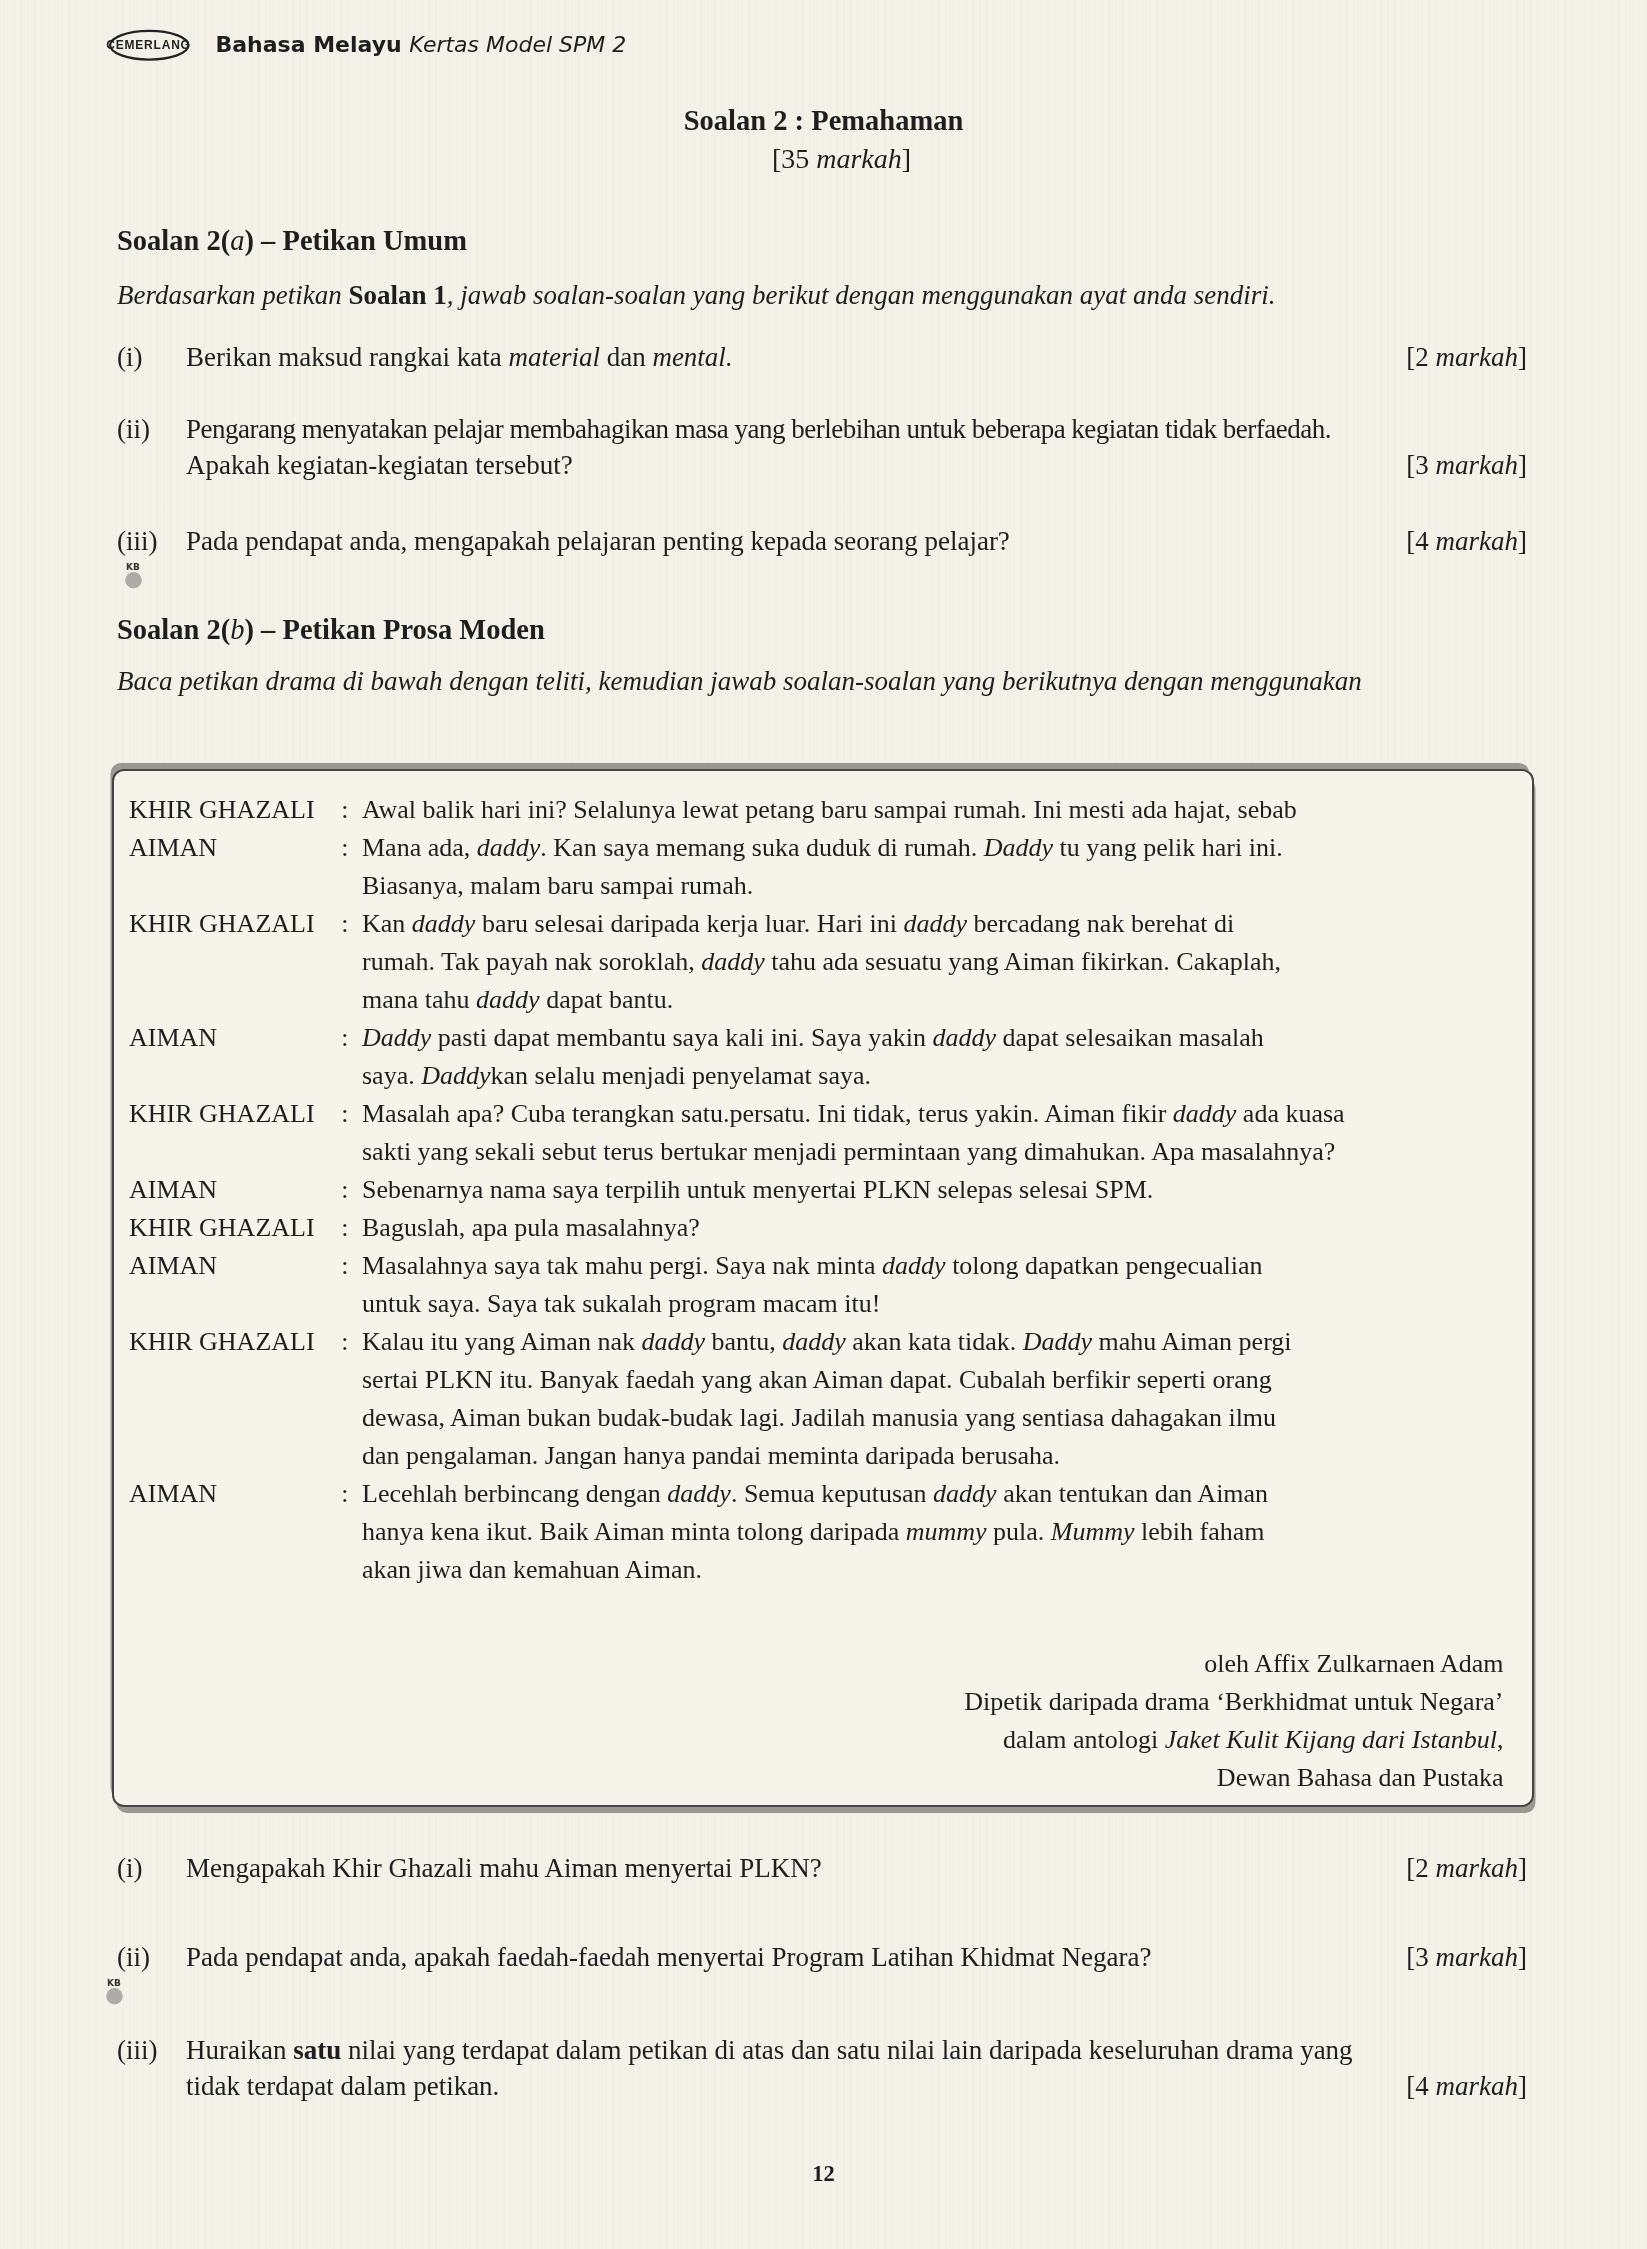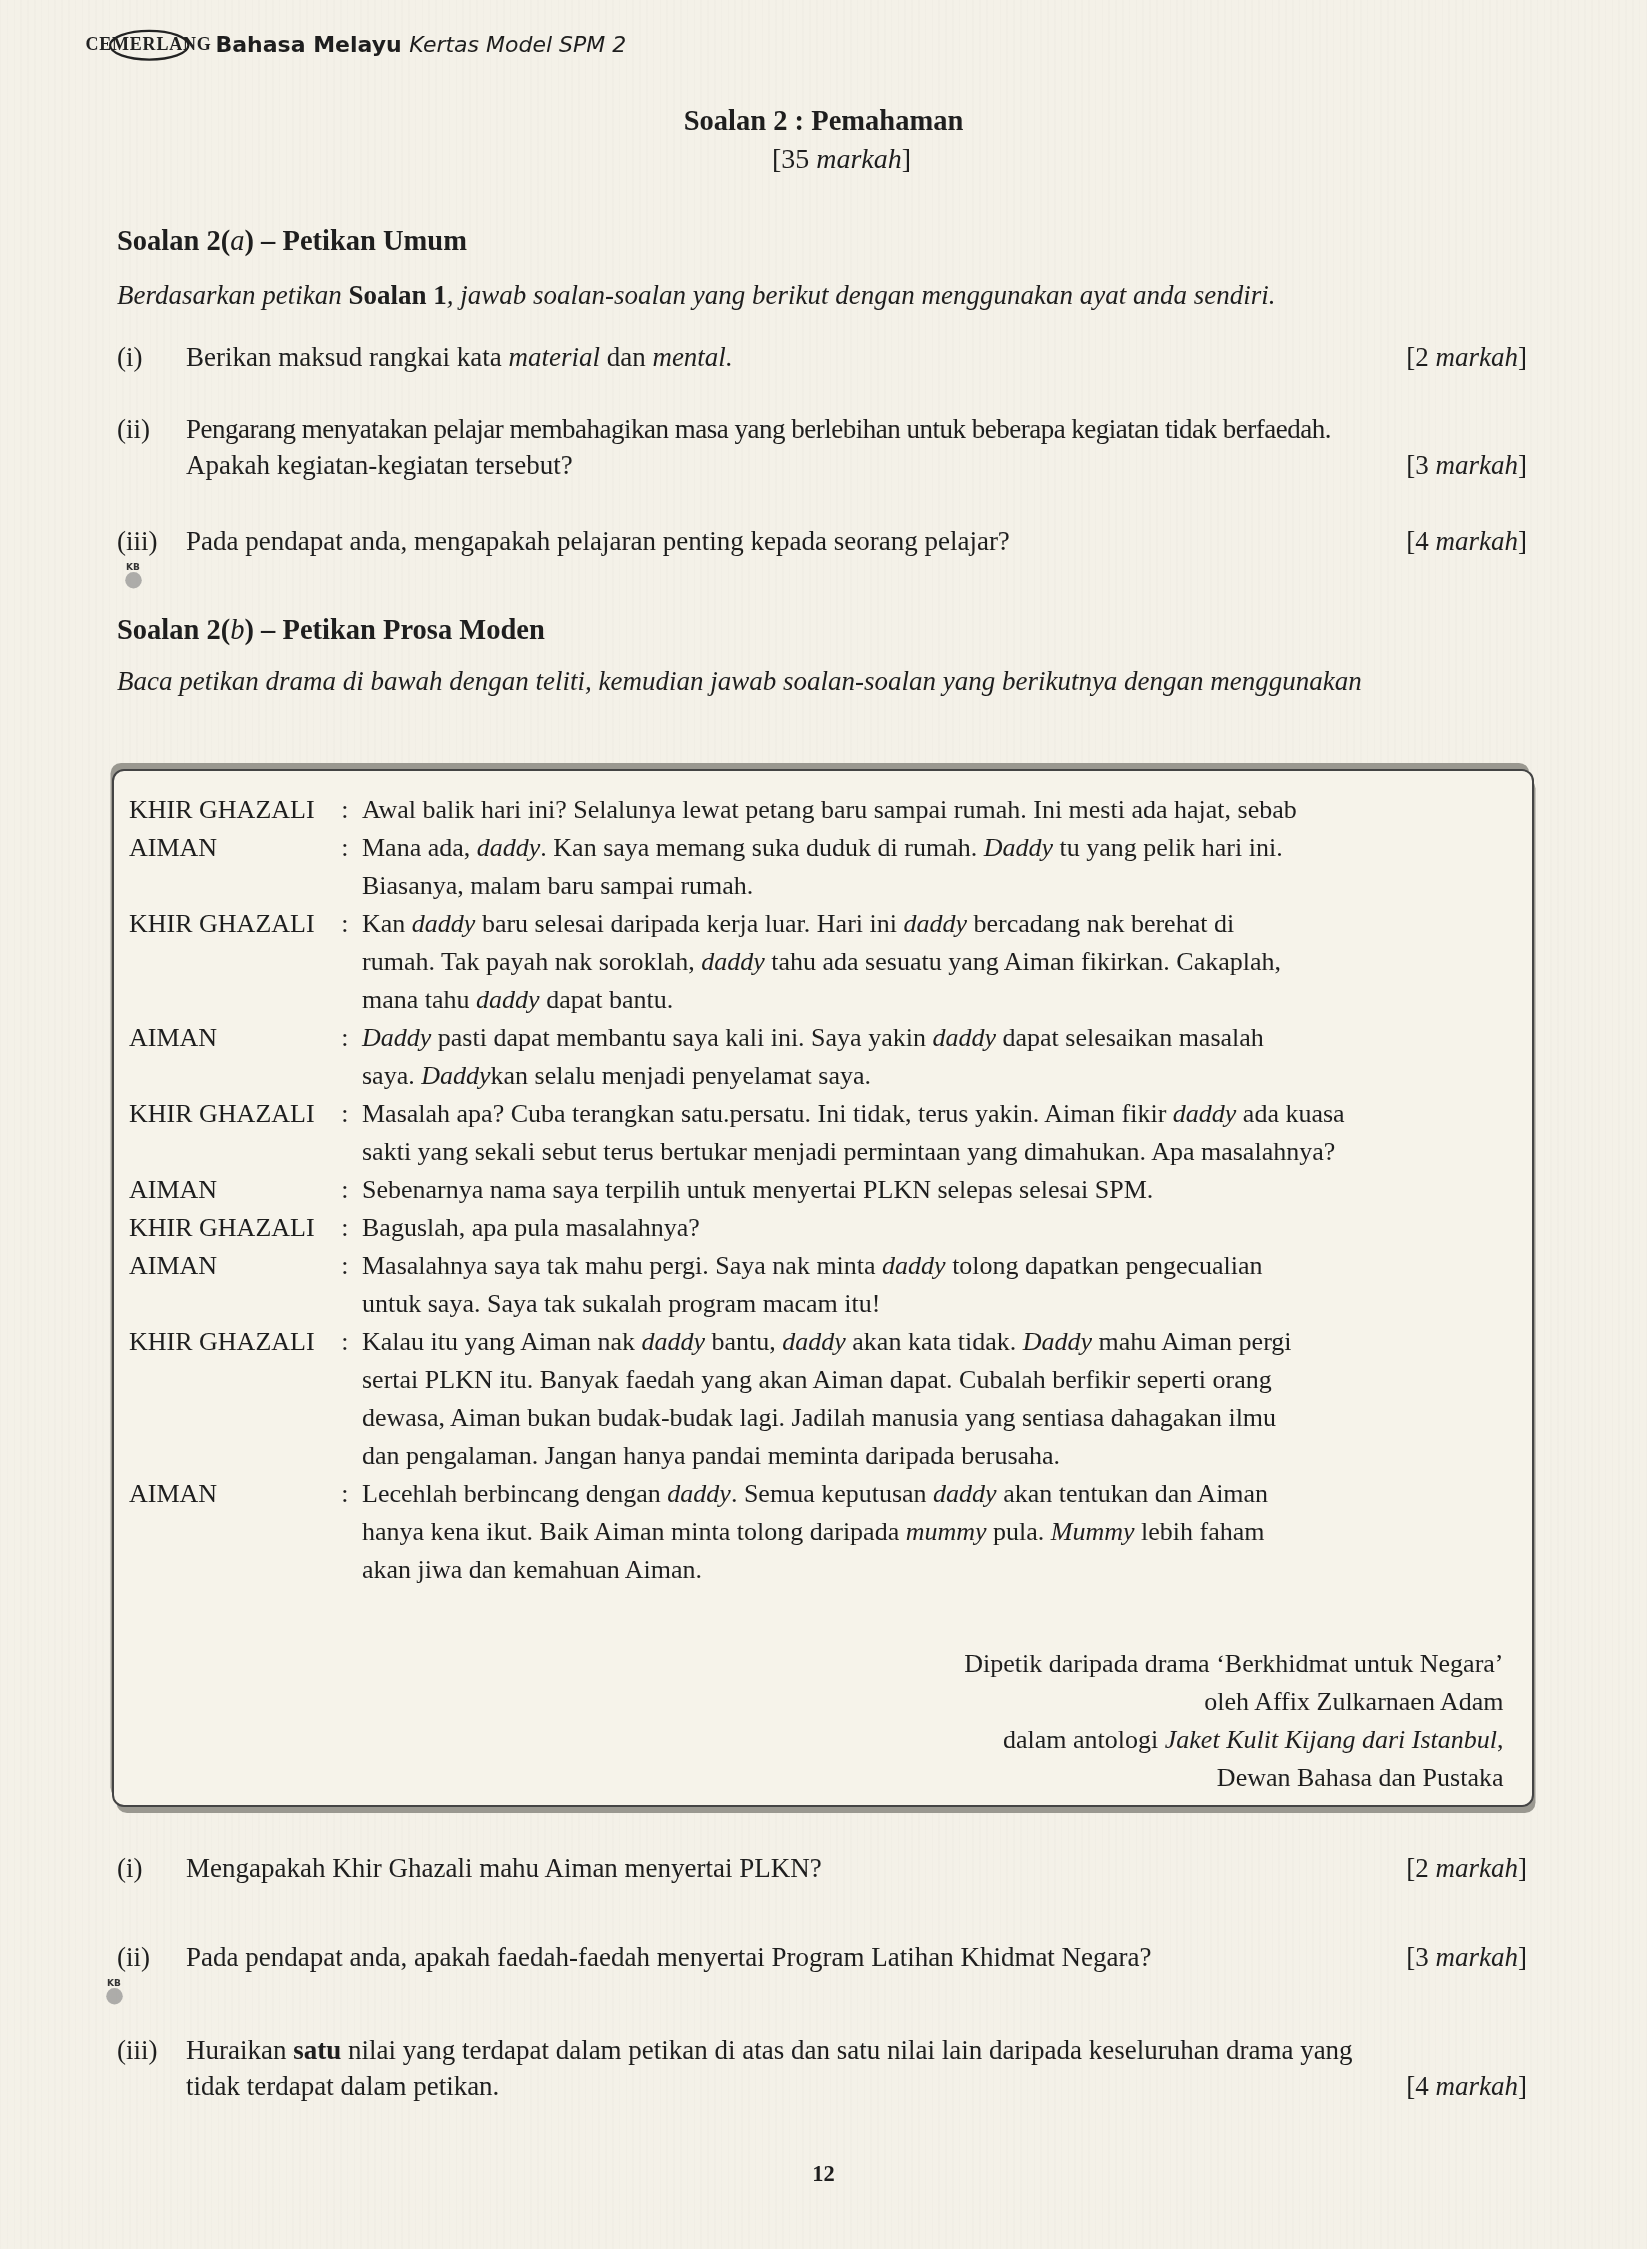--- a/index.html
+++ b/index.html
@@ -26,22 +26,22 @@
     display: flex; align-items: center; gap: 7.5px;
     font-family: "DejaVu Sans", "Liberation Sans", sans-serif;
     font-size: 22px;
   }
   .logo {
     position: relative; width: 119px; height: 35px;
     display: flex; align-items: center; justify-content: center;
   }
   .logo svg { position: absolute; left: 0; top: 0; }
   .logo-text {
-    position: relative; font-family: Liberation Serif, serif; font-weight: bold;
-    font-size: 18px; letter-spacing: 0.8px; color: #222;
+    position: relative; font-family: Liberation Sans, sans-serif; font-weight: bold;
+    font-size: 12px; letter-spacing: 0.8px; color: #222;
   }
   .rh-bold { font-weight: bold; }
   .rh-italic { font-style: italic; }
 
   
   .main-title {
     position: absolute; left: 0; right: 0; top: 105px; text-align: center;
     font-size: 28.5px; font-weight: bold;
   }
   .main-marks {
@@ -246,22 +246,22 @@
         <div class="dline">
           <div class="speaker"></div>
           <div class="speech">hanya kena ikut. Baik Aiman minta tolong daripada <i>mummy</i> pula. <i>Mummy</i> lebih faham</div>
         </div>
         <div class="dline">
           <div class="speaker"></div>
           <div class="speech">akan jiwa dan kemahuan Aiman.</div>
         </div>
       </div>
     <div class="credit">
+      <div>oleh Affix Zulkarnaen Adam</div>
       <div>Dipetik daripada drama ‘Berkhidmat untuk Negara’</div>
-      <div>oleh Affix Zulkarnaen Adam</div>
       <div><span>dalam antologi </span><i>Jaket Kulit Kijang dari Istanbul</i><span>,</span></div>
       <div>Dewan Bahasa dan Pustaka</div>
     </div>
   </div>
 
   <div class="question" style="top:1850px;">
     <span class="q-num">(i)</span>
     <div class="q-body q-line">
       <span>Mengapakah Khir Ghazali mahu Aiman menyertai PLKN?</span>
       <span class="marks"><span>[2 </span><i>markah</i><span>]</span></span>

